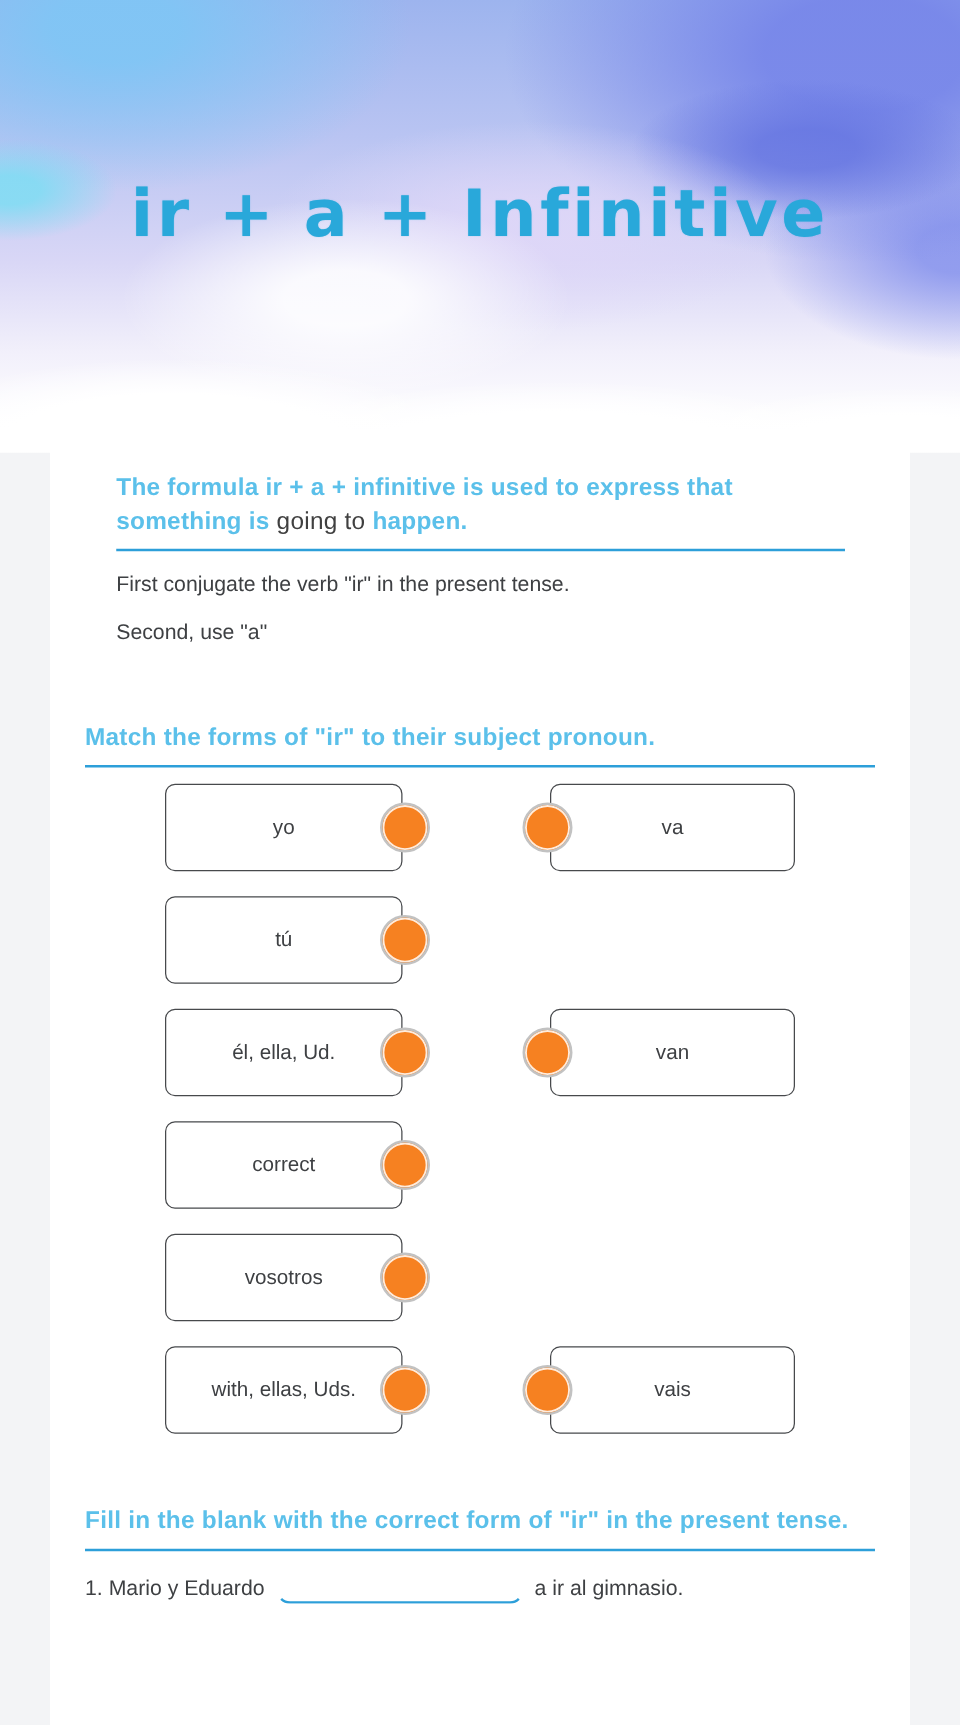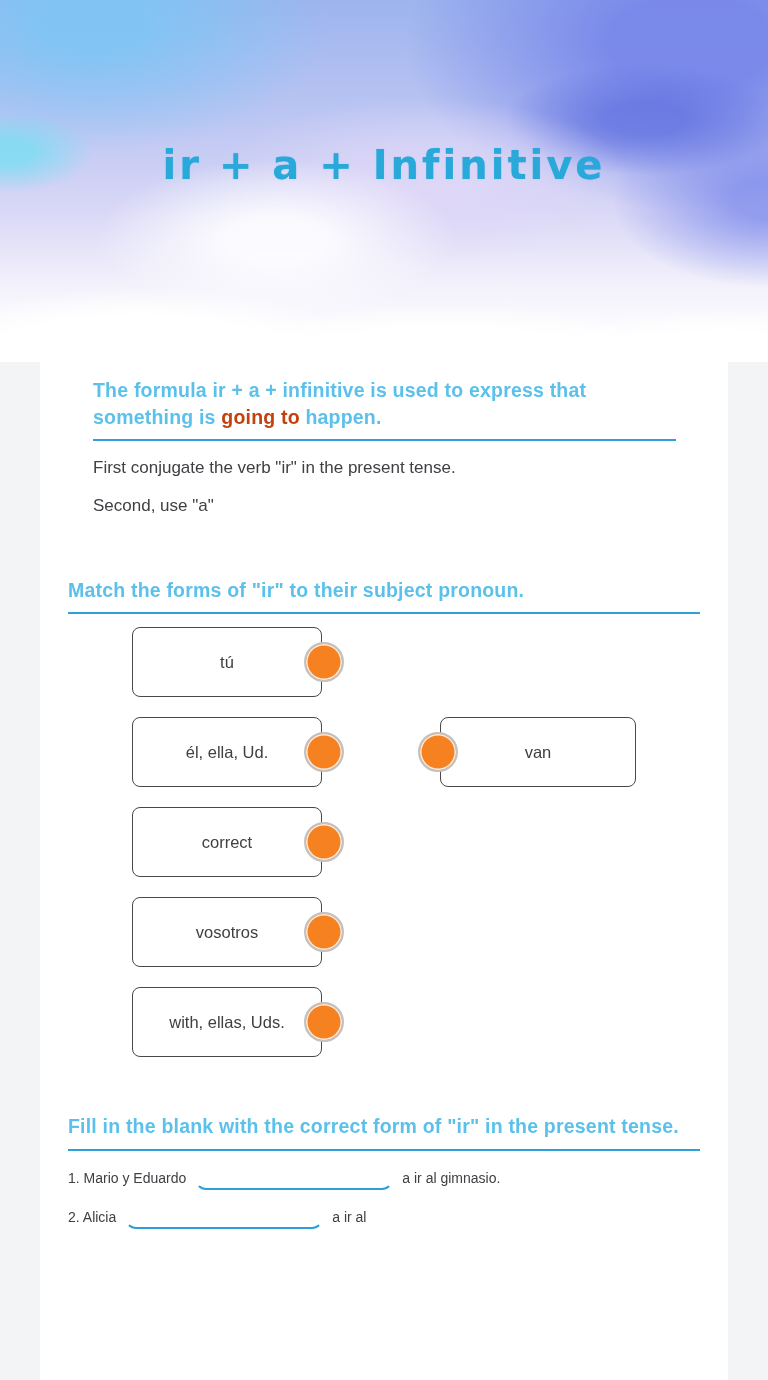--- a/index.html
+++ b/index.html
@@ -34,21 +34,21 @@
       linear-gradient(180deg, #9db4ee 0%, #b9c4f2 30%, #d9d7f6 58%, #f2f0fb 78%, #ffffff 95%);
   }
   .wc-title {
     position: absolute;
     top: 142px;
     left: 0;
     width: 100%;
     margin: 0;
     text-align: center;
     font-family: "DejaVu Sans", sans-serif;
-    font-size: 40px;
+    font-size: 52px;
     font-weight: 700;
     letter-spacing: 3px;
     color: #29a8da;
     text-shadow: 0 0 1px rgba(41,168,218,0.45);
   }
 
   
   .sheet {
     position: absolute;
     left: 40px;
@@ -59,21 +59,21 @@
   }
 
   .blue-heading {
     margin: 0;
     color: #5bc0ea;
     font-size: 19.5px;
     font-weight: 700;
     line-height: 1.36;
     letter-spacing: 0.2px;
   }
-  .bold-blue { color: #c2410c; font-weight: 700; }
+  .bold-blue { color: #404040; font-weight: 400; }
   .section-rule {
     border: none;
     border-top: 2px solid #2d9fd9;
     margin: 9px 0 0 0;
   }
 
   
   .intro { padding: 17px 52px 0 53px; }
   .intro .blue-heading { max-width: 584px; }
   .body-text {
@@ -123,21 +123,21 @@
   }
   .dot-right { right: -23px; }
   .dot-left { left: -23px; }
 
   
   .fill { padding: 0 28px; margin-top: 56px; }
   .fill .blue-heading { max-width: 640px; }
   .q-row {
     margin-top: 16px;
     color: #3e4043;
-    font-size: 14px;
+    font-size: 17px;
     line-height: 1.6;
     white-space: nowrap;
   }
   .blank {
     display: inline-block;
     width: 198px;
     height: 22px;
     margin: 0 9px;
     border: 2px solid transparent;
     border-bottom-color: #2d9fd9;
@@ -161,20 +161,30 @@
       <hr class="section-rule">
       <p class="body-text">First conjugate the verb "ir" in the present tense.</p>
       <p class="body-text">Second, use "a"</p>
     </section>
 
     <section class="match">
       <h2 class="blue-heading">Match the forms of "ir" to their subject pronoun.</h2>
       <hr class="section-rule">
       <div class="match-grid">
 
+        <div class="match-row">
+          <div class="mbox">
+            <span class="mlabel">yo</span>
+            <span class="dot dot-right"></span>
+          </div>
+          <div class="mbox mbox-right">
+            <span class="dot dot-left"></span>
+            <span class="mlabel">va</span>
+          </div>
+        </div>
 
         <div class="match-row">
           <div class="mbox">
             <span class="mlabel">tú</span>
             <span class="dot dot-right"></span>
           </div>
         </div>
 
         <div class="match-row">
           <div class="mbox">
@@ -199,32 +209,33 @@
             <span class="mlabel">vosotros</span>
             <span class="dot dot-right"></span>
           </div>
         </div>
 
         <div class="match-row">
           <div class="mbox">
             <span class="mlabel">with, ellas, Uds.</span>
             <span class="dot dot-right"></span>
           </div>
+          <div class="mbox mbox-right">
+            <span class="dot dot-left"></span>
+            <span class="mlabel">vais</span>
+          </div>
         </div>
 
       </div>
     </section>
 
     <section class="fill">
       <h2 class="blue-heading">Fill in the blank with the correct form of "ir" in the present tense.</h2>
       <hr class="section-rule">
 
       <div class="q-row">
         <span>1. Mario y Eduardo</span><span class="blank"></span><span>a ir al gimnasio.</span>
       </div>
 
-      <div class="q-row">
-        <span>2. Alicia</span><span class="blank"></span><span>a ir al</span>
-      </div>
     </section>
 
   </div>
 </div>
 
 </body></html>

